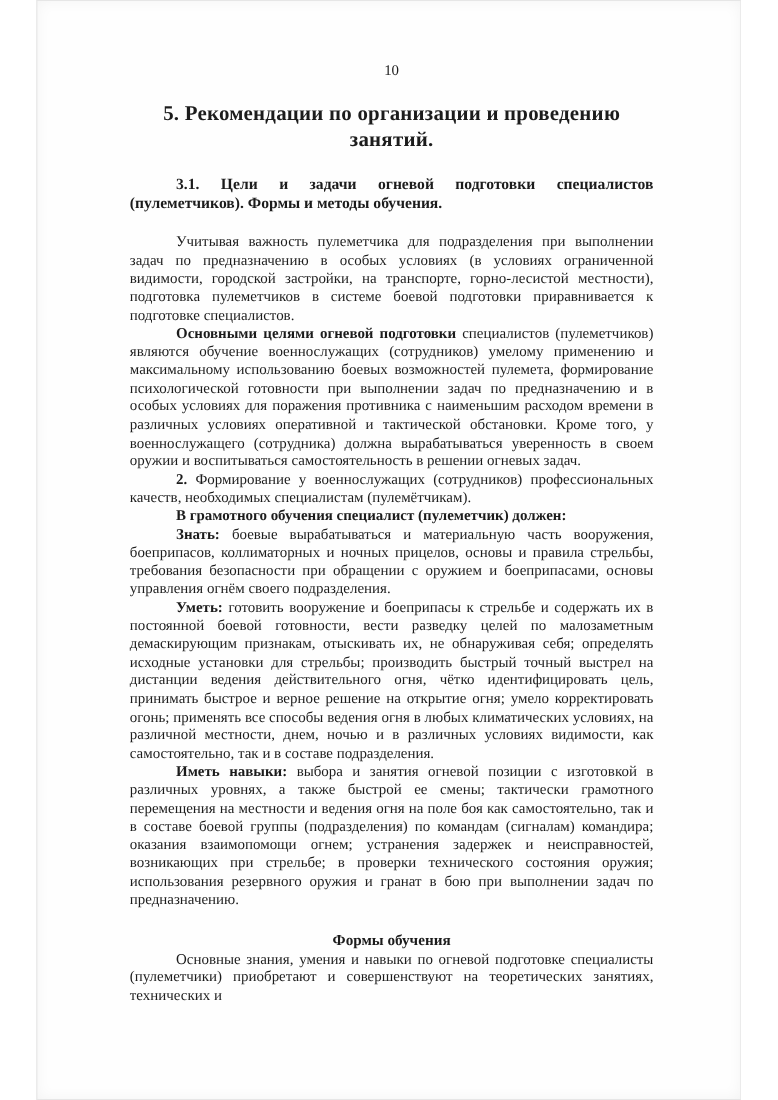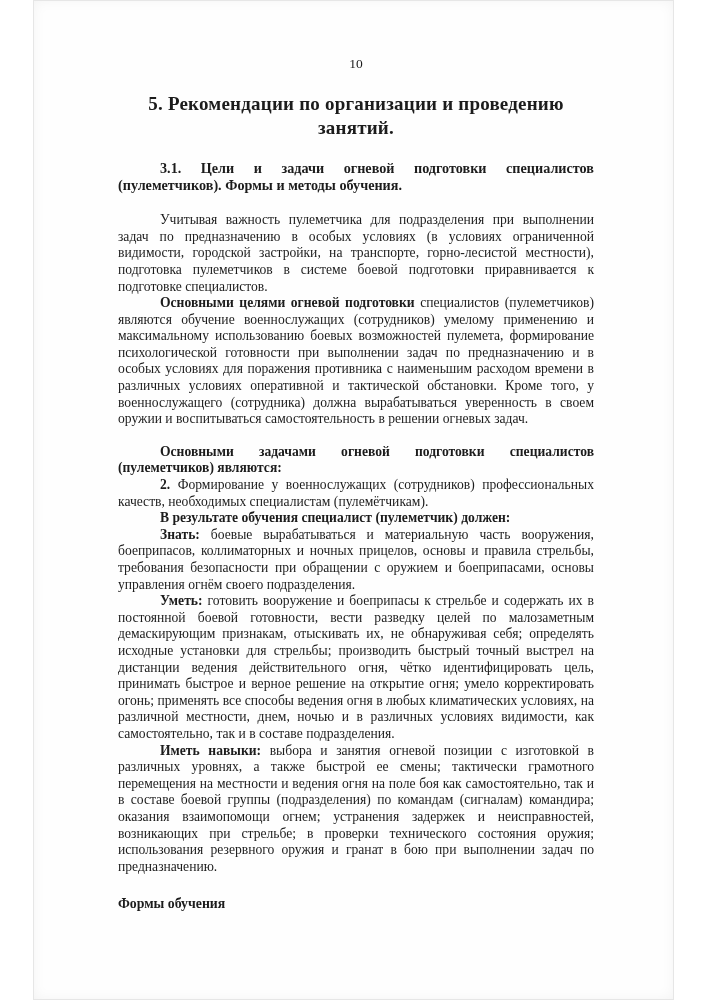--- a/index.html
+++ b/index.html
@@ -41,50 +41,50 @@
     font-size: 13.6px;
     line-height: 16.6px;
     text-align: justify;
     text-indent: 42px;
   }
   p.body-par b { font-weight: bold; }
   .gap-top { margin-top: 16px; }
   h2.forms-heading {
     font-size: 13.8px;
     font-weight: bold;
-    text-align: left;
+    text-align: center;
     line-height: 16.6px;
     margin-top: 21px;
   }
 </style>
 </head>
 <body>
 
 <div class="page">
 
   <div class="page-number">10</div>
 
   <h1 class="doc-heading">5. Рекомендации по организации и проведению занятий.</h1>
 
   <p class="subheading">3.1. Цели и задачи огневой подготовки специалистов (пулеметчиков). Формы и методы обучения.</p>
 
   <p class="body-par"><b></b><span>Учитывая важность пулеметчика для подразделения при выполнении задач по предназначению в особых условиях (в условиях ограниченной видимости, городской застройки, на транспорте, горно-лесистой местности), подготовка пулеметчиков в системе боевой подготовки приравнивается к подготовке специалистов.</span></p>
 
   <p class="body-par"><b>Основными целями огневой подготовки</b><span> специалистов (пулеметчиков) являются обучение военнослужащих (сотрудников) умелому применению и максимальному использованию боевых возможностей пулемета, формирование психологической готовности при выполнении задач по предназначению и в особых условиях для поражения противника с наименьшим расходом времени в различных условиях оперативной и тактической обстановки. Кроме того, у военнослужащего (сотрудника) должна вырабатываться уверенность в своем оружии и воспитываться самостоятельность в решении огневых задач.</span></p>
 
-  <p class="body-par gap-top"><b>Основными задачами огневой подготовки специалистов (пулеметчиков) являются:</b><span></span></p>
 
 
   <p class="body-par"><b>2.</b><span> Формирование у военнослужащих (сотрудников) профессиональных качеств, необходимых специалистам (пулемётчикам).</span></p>
 
-  <p class="body-par"><b>В результате обучения специалист (пулеметчик) должен:</b><span></span></p>
+  <p class="body-par"><b>В грамотного обучения специалист (пулеметчик) должен:</b><span></span></p>
 
   <p class="body-par"><b>Знать:</b><span> боевые вырабатываться и материальную часть вооружения, боеприпасов, коллиматорных и ночных прицелов, основы и правила стрельбы, требования безопасности при обращении с оружием и боеприпасами, основы управления огнём своего подразделения.</span></p>
 
   <p class="body-par"><b>Уметь:</b><span> готовить вооружение и боеприпасы к стрельбе и содержать их в постоянной боевой готовности, вести разведку целей по малозаметным демаскирующим признакам, отыскивать их, не обнаруживая себя; определять исходные установки для стрельбы; производить быстрый точный выстрел на дистанции ведения действительного огня, чётко идентифицировать цель, принимать быстрое и верное решение на открытие огня; умело корректировать огонь; применять все способы ведения огня в любых климатических условиях, на различной местности, днем, ночью и в различных условиях видимости, как самостоятельно, так и в составе подразделения.</span></p>
 
   <p class="body-par"><b>Иметь навыки:</b><span> выбора и занятия огневой позиции с изготовкой в различных уровнях, а также быстрой ее смены; тактически грамотного перемещения на местности и ведения огня на поле боя как самостоятельно, так и в составе боевой группы (подразделения) по командам (сигналам) командира; оказания взаимопомощи огнем; устранения задержек и неисправностей, возникающих при стрельбе; в проверки технического состояния оружия; использования резервного оружия и гранат в бою при выполнении задач по предназначению.</span></p>
 
   <h2 class="forms-heading">Формы обучения</h2>
 
 
+  <p class="body-par"><b></b><span>Основные знания, умения и навыки по огневой подготовке специалисты (пулеметчики) приобретают и совершенствуют на теоретических занятиях, технических и</span></p>
 
 </div>
 
 </body></html>

